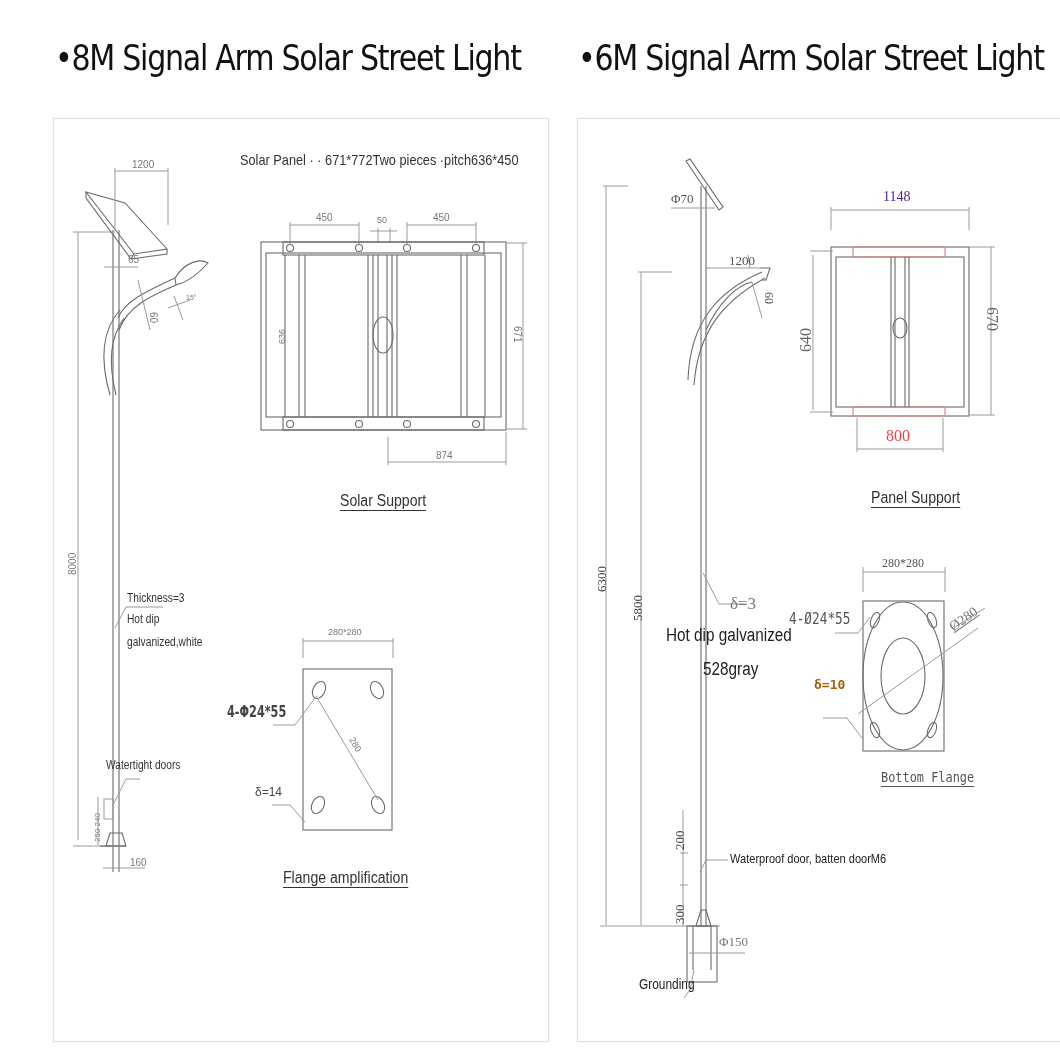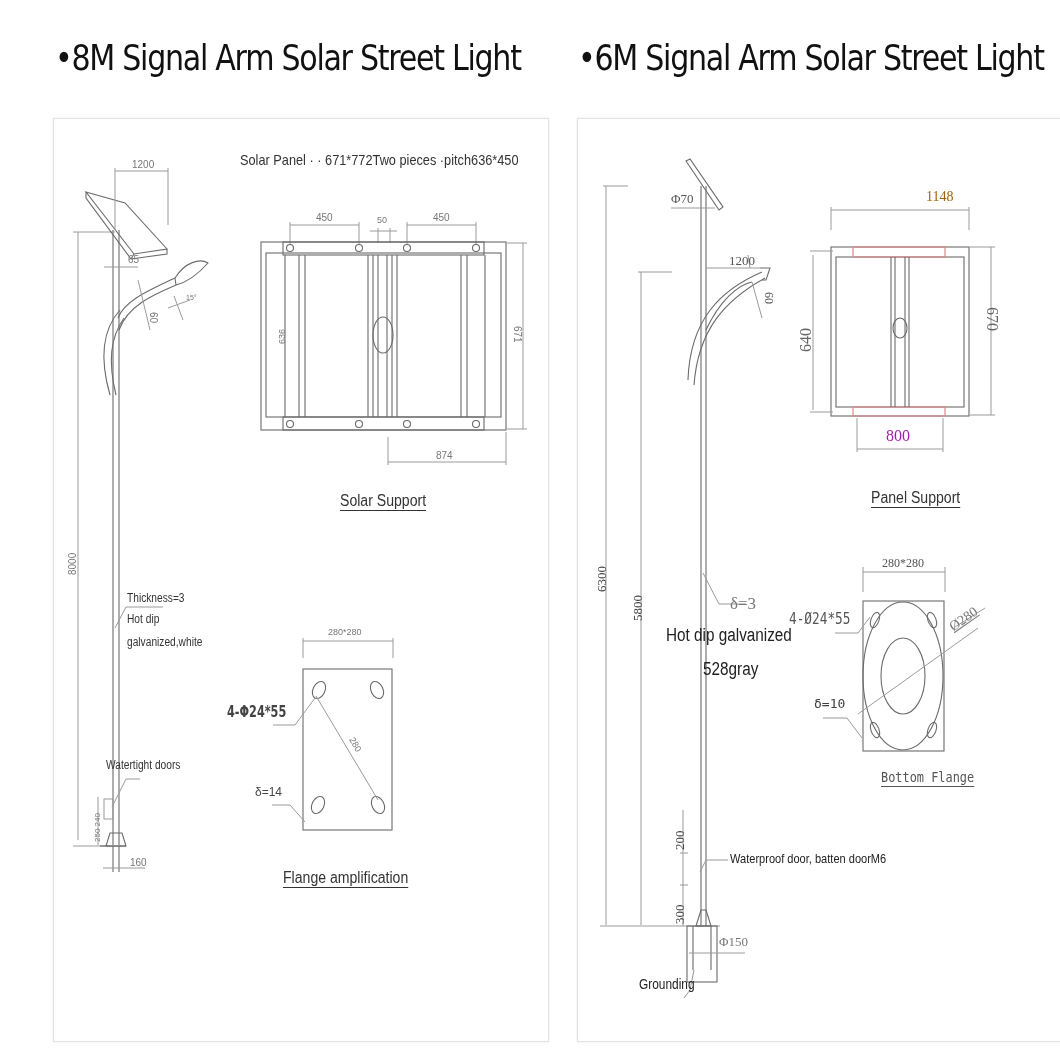--- a/index.html
+++ b/index.html
@@ -273,23 +273,23 @@
 <div class="lbl dimr vert" style="left:673px;top:850px;font-size:13px;color:#444;">200</div>
 <div class="lbl dimr vert" style="left:673px;top:924px;font-size:13px;color:#444;">300</div>
 <div class="lbl dimr" style="left:719px;top:935px;font-size:13px;color:#777;">Φ150</div>
 
 <div class="lbl dimr" style="left:730px;top:595px;font-size:17px;color:#777;">δ=3</div>
 <div class="lbl cond" style="left:666px;top:626px;font-size:18px;color:#222;">Hot dip galvanized</div>
 <div class="lbl cond" style="left:703px;top:660px;font-size:18px;color:#222;">528gray</div>
 <div class="lbl cond" style="left:730px;top:852px;font-size:13px;color:#222;">Waterproof door, batten doorM6</div>
 <div class="lbl cond" style="left:639px;top:977px;font-size:14px;color:#222;">Grounding</div>
 
-<div class="lbl dimr" style="left:883px;top:190px;font-size:14px;color:#a16207;margin-left:43px;">1148</div>
+<div class="lbl dimr" style="left:883px;top:190px;font-size:14px;color:#4c1d95;">1148</div>
 <div class="lbl dimr vert" style="left:798px;top:352px;font-size:16px;color:#666;">640</div>
 <div class="lbl dimr vertr" style="left:1000px;top:307px;font-size:16px;color:#666;">670</div>
-<div class="lbl dimr" style="left:886px;top:428px;font-size:16px;color:#a21caf;">800</div>
+<div class="lbl dimr" style="left:886px;top:428px;font-size:16px;color:#ef4444;">800</div>
 <div class="lbl caption" style="left:871px;top:490px;">Panel Support</div>
 
 <div class="lbl dimr" style="left:882px;top:557px;font-size:12px;color:#555;">280*280</div>
 <div class="lbl dimr" style="left:789px;top:612px;font-size:15px;color:#555;font-family:'DejaVu Sans Mono',monospace;transform:scaleX(0.85);transform-origin:left center;">4-Ø24*55</div>
 <div class="lbl dimr" style="left:955px;top:620px;font-size:14px;color:#777;transform:rotate(-35deg);transform-origin:left bottom;text-decoration:underline;">Ø280</div>
-<div class="lbl dimr" style="left:814px;top:697px;font-size:13px;color:#404040;font-family:'DejaVu Sans Mono',monospace;">δ=10</div>
+<div class="lbl dimr" style="left:814px;top:678px;font-size:13px;color:#a16207;font-family:'DejaVu Sans Mono',monospace;font-weight:bold;">δ=10</div>
 <div class="lbl" style="left:881px;top:770px;font-size:14px;color:#555;font-family:'DejaVu Sans Mono',monospace;text-decoration:underline;text-underline-offset:4px;transform:scaleX(0.85);transform-origin:left center;">Bottom Flange</div>
 
 </body></html>

